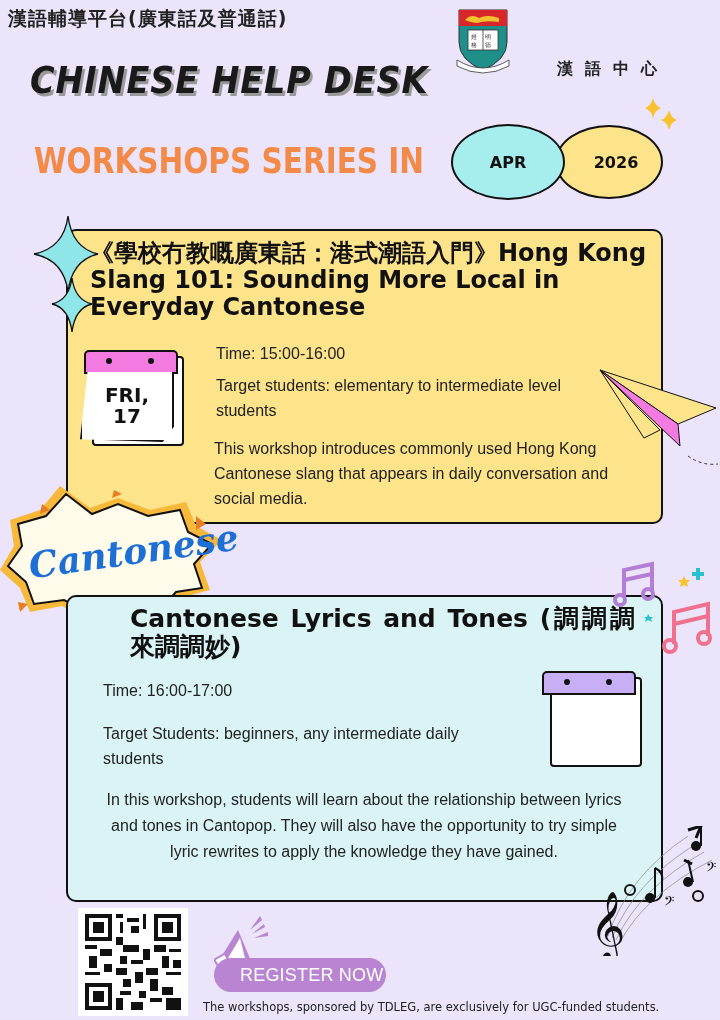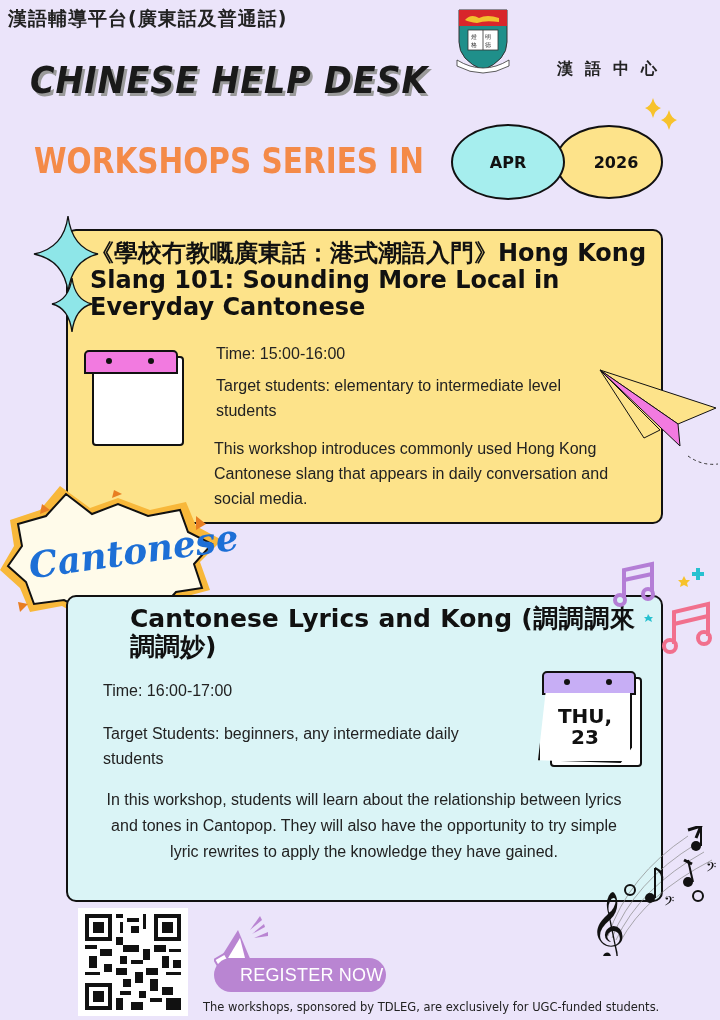--- a/index.html
+++ b/index.html
@@ -150,20 +150,24 @@
   <path d="M38 4 Q42 36 68 42 Q42 48 38 80 Q34 48 4 42 Q34 36 38 4Z" fill="#8ee6e8" stroke="#111" stroke-width="1.3"></path>
   <path d="M42 66 Q45 88 62 92 Q45 96 42 120 Q39 96 22 92 Q39 88 42 66Z" fill="#8ee6e8" stroke="#111" stroke-width="1.3"></path>
 </svg>
 <div class="abs card1-title">《學校冇教嘅廣東話：港式潮語入門》Hong Kong Slang 101: Sounding More Local in Everyday Cantonese</div>
 
 <div class="cal" style="left:84px;top:350px;">
   <div class="back"></div>
   <div class="top" style="background:#f27ae0;"></div>
   <div class="dot" style="left:22px;"></div>
   <div class="dot" style="left:64px;"></div>
+  <div class="page">
+    <span>FRI,</span>
+    <span>17</span>
+  </div>
 </div>
 
 <div class="abs body-text" style="left:216px;top:341px;width:400px;">Time: 15:00-16:00</div>
 <div class="abs body-text" style="left:216px;top:373px;width:395px;">Target students: elementary to intermediate level students</div>
 <div class="abs body-text" style="left:214px;top:436px;width:430px;">This workshop introduces commonly used Hong Kong Cantonese slang that appears in daily conversation and social media.</div>
 
 <svg class="abs" style="left:598px;top:366px;" width="122" height="100" viewBox="0 0 122 100">
   <polygon points="2,4 118,42 80,58" fill="#fde38a" stroke="#111" stroke-width="1"></polygon>
   <polygon points="2,4 80,58 82,80" fill="#f27ae0" stroke="#111" stroke-width="1"></polygon>
   <polygon points="2,4 62,64 46,72" fill="#fde38a" stroke="#111" stroke-width="1"></polygon>
@@ -178,21 +182,21 @@
     <polygon points="114,10 122,14 112,18" fill="#e87e22"></polygon>
     <polygon points="196,36 206,44 196,50" fill="#e87e22"></polygon>
     <polygon points="186,116 196,120 186,126" fill="#e87e22"></polygon>
     <polygon points="18,122 28,124 20,132" fill="#e87e22"></polygon>
     <polygon points="88,142 96,146 86,148" fill="#e87e22"></polygon>
   </svg>
   <div class="badge-text">Cantonese</div>
 </div>
 
 <div class="card card2"></div>
-<div class="abs card2-title">Cantonese Lyrics and Kong (調調調來調調妙)</div>
+<div class="abs card2-title">Cantonese Lyrics and Tones (調調調來調調妙)</div>
 
 <svg class="abs" style="left:612px;top:558px;" width="108" height="100" viewBox="0 0 108 100">
   <g fill="none" stroke="#b47ed6" stroke-width="4">
     <path d="M12 40 V12 L40 6 V34"></path>
       <line x1="12" y1="22" x2="40" y2="16"></line>
     <circle cx="8" cy="42" r="5"></circle>
       <circle cx="36" cy="36" r="5"></circle>
   </g>
   <g fill="none" stroke="#f1708d" stroke-width="4">
     <path d="M62 86 V54 L96 46 V78"></path>
@@ -206,24 +210,20 @@
 </svg>
 
 <div class="abs body-text" style="left:103px;top:678px;width:400px;">Time: 16:00-17:00</div>
 <div class="abs body-text" style="left:103px;top:721px;width:400px;">Target Students: beginners, any intermediate daily students</div>
 
 <div class="cal" style="left:542px;top:671px;">
   <div class="back"></div>
   <div class="top" style="background:#c7aef5;"></div>
   <div class="dot" style="left:22px;"></div>
   <div class="dot" style="left:64px;"></div>
-  <div class="page">
-    <span>THU,</span>
-    <span>23</span>
-  </div>
 </div>
 
 <div class="abs body-text" style="left:104px;top:787px;width:520px;line-height:26px;text-align:center;">In this workshop, students will learn about the relationship between lyrics and tones in Cantopop. They will also have the opportunity to try simple lyric rewrites to apply the knowledge they have gained.</div>
 
 <svg class="abs" style="left:588px;top:826px;" width="132" height="130" viewBox="0 0 132 130">
   <g fill="none" stroke="#888" stroke-width="0.7">
     <path d="M20 110 Q40 50 100 10"></path>
       <path d="M24 112 Q46 56 108 18"></path>
     <path d="M28 114 Q52 62 116 26"></path>
       <path d="M32 116 Q58 68 124 34"></path>

